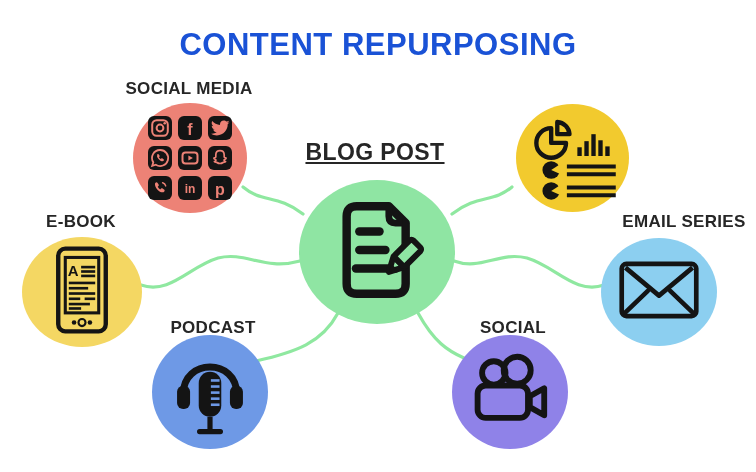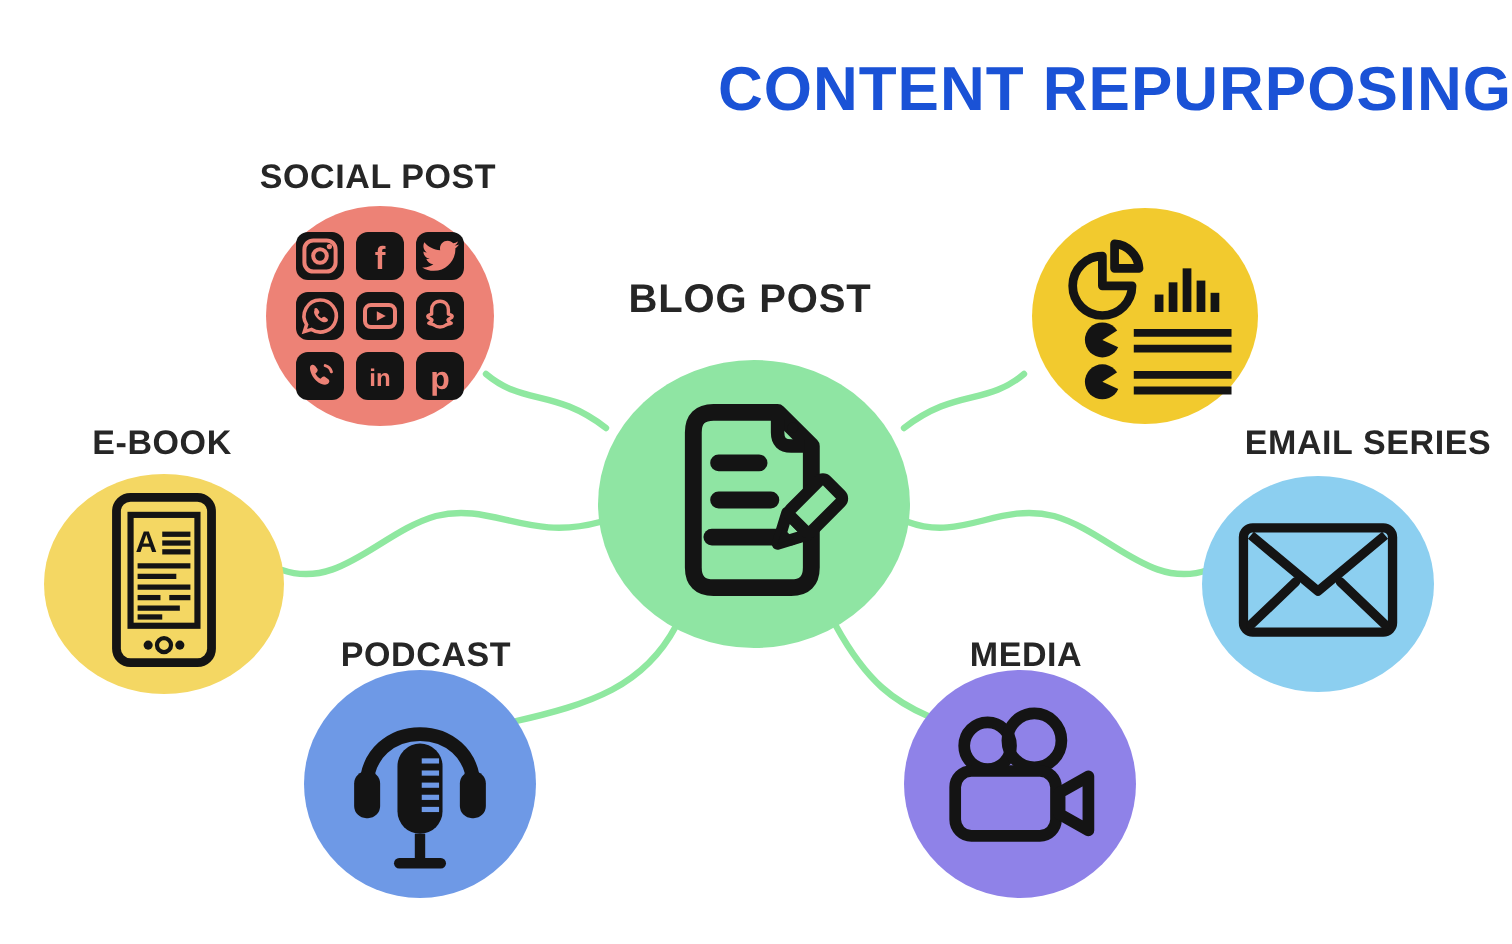--- a/index.html
+++ b/index.html
@@ -1,33 +1,33 @@
 <!DOCTYPE html>
 <html><head>
 <meta charset="utf-8">
 <style>
   html,body{margin:0;padding:0;background:#ffffff;}
   .canvas{
     position:relative;width:756px;height:472px;background:#ffffff;overflow:hidden;
     font-family:"Liberation Sans",sans-serif;
   }
   .title{
-    position:absolute;top:27px;left:0;right:0;text-align:right;
+    position:absolute;top:27px;left:0;right:0;text-align:center;
     font-size:31px;font-weight:800;letter-spacing:.5px;margin:0;
   }
   .connectors{position:absolute;left:0;top:0;z-index:1;}
   .connectors path{stroke:currentColor;stroke-width:3.2;fill:none;stroke-linecap:round;}
   .bubble{
     position:absolute;border-radius:50%;display:flex;align-items:center;justify-content:center;z-index:2;
   }
   .node-label{
     position:absolute;width:190px;text-align:center;transform:translateX(-50%);
     font-size:17px;font-weight:600;color:#262626;letter-spacing:.3px;z-index:3;white-space:nowrap;
   }
-  .label-lg{font-size:20px;letter-spacing:.4px;}
+  .label-lg{font-size:23px;letter-spacing:.4px;text-decoration:underline;}
   .social-grid{
     display:grid;grid-template-columns:repeat(3,24px);grid-template-rows:repeat(3,24px);
     gap:6px;
   }
   .tile{
     width:24px;height:24px;background:#141414;border-radius:6px;
     display:flex;align-items:center;justify-content:center;
   }
   .tile svg{display:block;}
   svg text{font-family:"Liberation Sans",sans-serif;}
@@ -41,26 +41,26 @@
 
   <svg class="connectors" width="756" height="472" viewBox="0 0 756 472" style="color: rgb(143, 232, 160);">
     <path d="M 243,187 C 262,203 277,194 303,214"></path>
     <path d="M 512,187 C 493,203 478,194 452,214"></path>
     <path d="M 141,285 C 170,295 190,266 218,258 C 246,251 264,271 300,261"></path>
     <path d="M 604,285 C 575,295 555,266 527,258 C 499,251 481,271 454,261"></path>
     <path d="M 338,313 C 322,343 296,352 256,361"></path>
     <path d="M 418,313 C 434,342 448,351 464,358"></path>
   </svg>
 
-  <div class="node-label" style="left:189px;top:79px;">SOCIAL POST</div>
+  <div class="node-label" style="left:189px;top:79px;">SOCIAL MEDIA</div>
   <div class="node-label label-lg" style="left:375px;top:139px;">BLOG POST</div>
   <div class="node-label" style="left:81px;top:212px;">E-BOOK</div>
   <div class="node-label" style="left:684px;top:212px;">EMAIL SERIES</div>
   <div class="node-label" style="left:213px;top:318px;">PODCAST</div>
-  <div class="node-label" style="left:513px;top:318px;">MEDIA</div>
+  <div class="node-label" style="left:513px;top:318px;">SOCIAL</div>
 
   <div class="bubble" style="left: 299px; top: 180px; width: 156px; height: 144px; background-color: rgb(143, 229, 163); color: rgb(143, 229, 163);">
     <span>
       <svg width="118" height="118" viewBox="0 0 140 140">
         <path d="M46 18 H84 L104 38 V110 Q104 122 92 122 H46 Q34 122 34 110 V30 Q34 18 46 18 Z" fill="none" stroke="#141414" stroke-width="10" stroke-linejoin="round"></path>
         <path d="M84 22 V30 Q84 38 92 38 H100" fill="none" stroke="#141414" stroke-width="8" stroke-linejoin="round"></path>
         <circle cx="93" cy="27" r="3.2" fill="#141414"></circle>
         <line x1="49" y1="48" x2="73" y2="48" stroke="#141414" stroke-width="10" stroke-linecap="round"></line>
         <line x1="49" y1="70" x2="80" y2="70" stroke="#141414" stroke-width="10" stroke-linecap="round"></line>
         <line x1="45" y1="92" x2="92" y2="92" stroke="#141414" stroke-width="10" stroke-linecap="round"></line>

